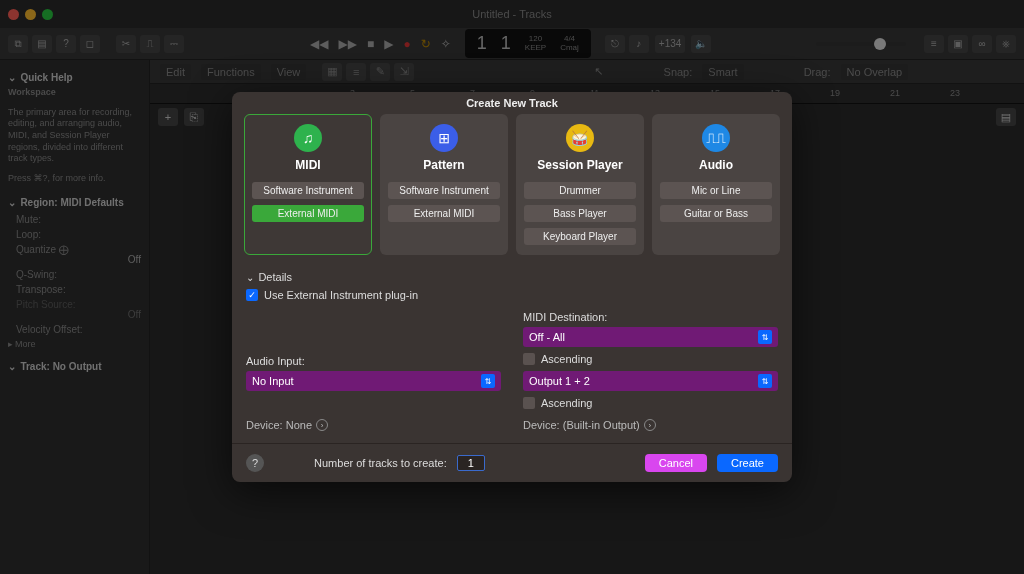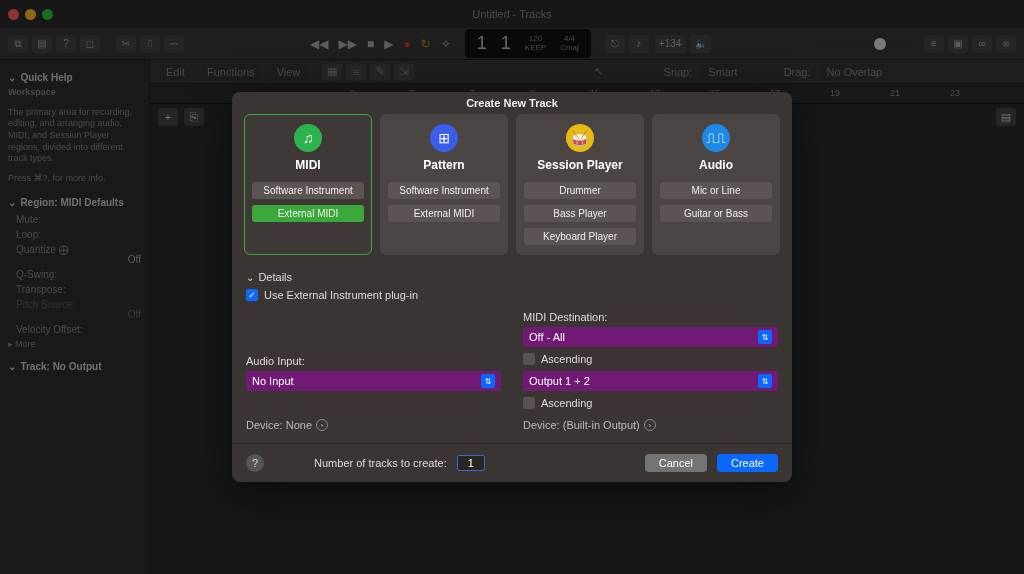--- a/index.html
+++ b/index.html
@@ -71,21 +71,21 @@
 .popup-btn { background: #701a75; border-radius: 3px; padding: 3px 6px; font-size: 11px; color: #fff; display: flex; justify-content: space-between; align-items: center; }
 .popup-btn .arrows { background: #0a68ff; width: 14px; height: 14px; border-radius: 2px; display: flex; align-items: center; justify-content: center; font-size: 8px; }
 .device-row { font-size: 11px; color: #bbb; margin-top: 4px; display: flex; align-items: center; gap: 4px; }
 .device-row .q { width: 12px; height: 12px; border: 1px solid #888; border-radius: 50%; display: inline-flex; align-items: center; justify-content: center; font-size: 8px; }
 
 .dialog-footer { border-top: 1px solid #2a2422; padding: 10px 14px; display: flex; align-items: center; gap: 10px; }
 .help-btn { width: 18px; height: 18px; border-radius: 50%; background: #555; display: flex; align-items: center; justify-content: center; font-size: 11px; }
 .footer-label { margin-left: auto; font-size: 11px; }
 .num-input { width: 28px; background: #2a2422; border: 1.5px solid #3a6acc; border-radius: 2px; text-align: center; color: #fff; font-size: 11px; padding: 1px 0; }
 .dlg-btn { padding: 3px 14px; border-radius: 4px; font-size: 11px; color: #fff; }
-.dlg-btn.cancel { background: #737373; }
+.dlg-btn.cancel { background: #d946ef; }
 .dlg-btn.create { background: #0a68ff; }
 </style>
 </head>
 <body>
 
 <div class="titlebar">
   <div class="traffic-lights">
     <div class="tl red"></div>
     <div class="tl yellow"></div>
     <div class="tl green"></div>
@@ -190,21 +190,21 @@
       <span class="select">View</span>
       <div class="toolbar-group" style="margin-left:6px;">
         <div class="btn-round">▦</div>
         <div class="btn-round">≡</div>
         <div class="btn-round">✎</div>
         <div class="btn-round">⇲</div>
       </div>
       <span style="margin-left:170px;">↖</span>
       <span style="margin-left:50px;">Snap:</span>
       <span class="select">Smart</span>
-      <span style="margin-left:30px;">Drag:</span>
+      <span style="margin-left:50px;">Drag:</span>
       <span class="select">No Overlap</span>
     </div>
     <div class="ruler">
       <span style="left:200px;">3</span>
       <span style="left:260px;">5</span>
       <span style="left:320px;">7</span>
       <span style="left:380px;">9</span>
       <span style="left:440px;">11</span>
       <span style="left:500px;">13</span>
       <span style="left:560px;">15</span>

